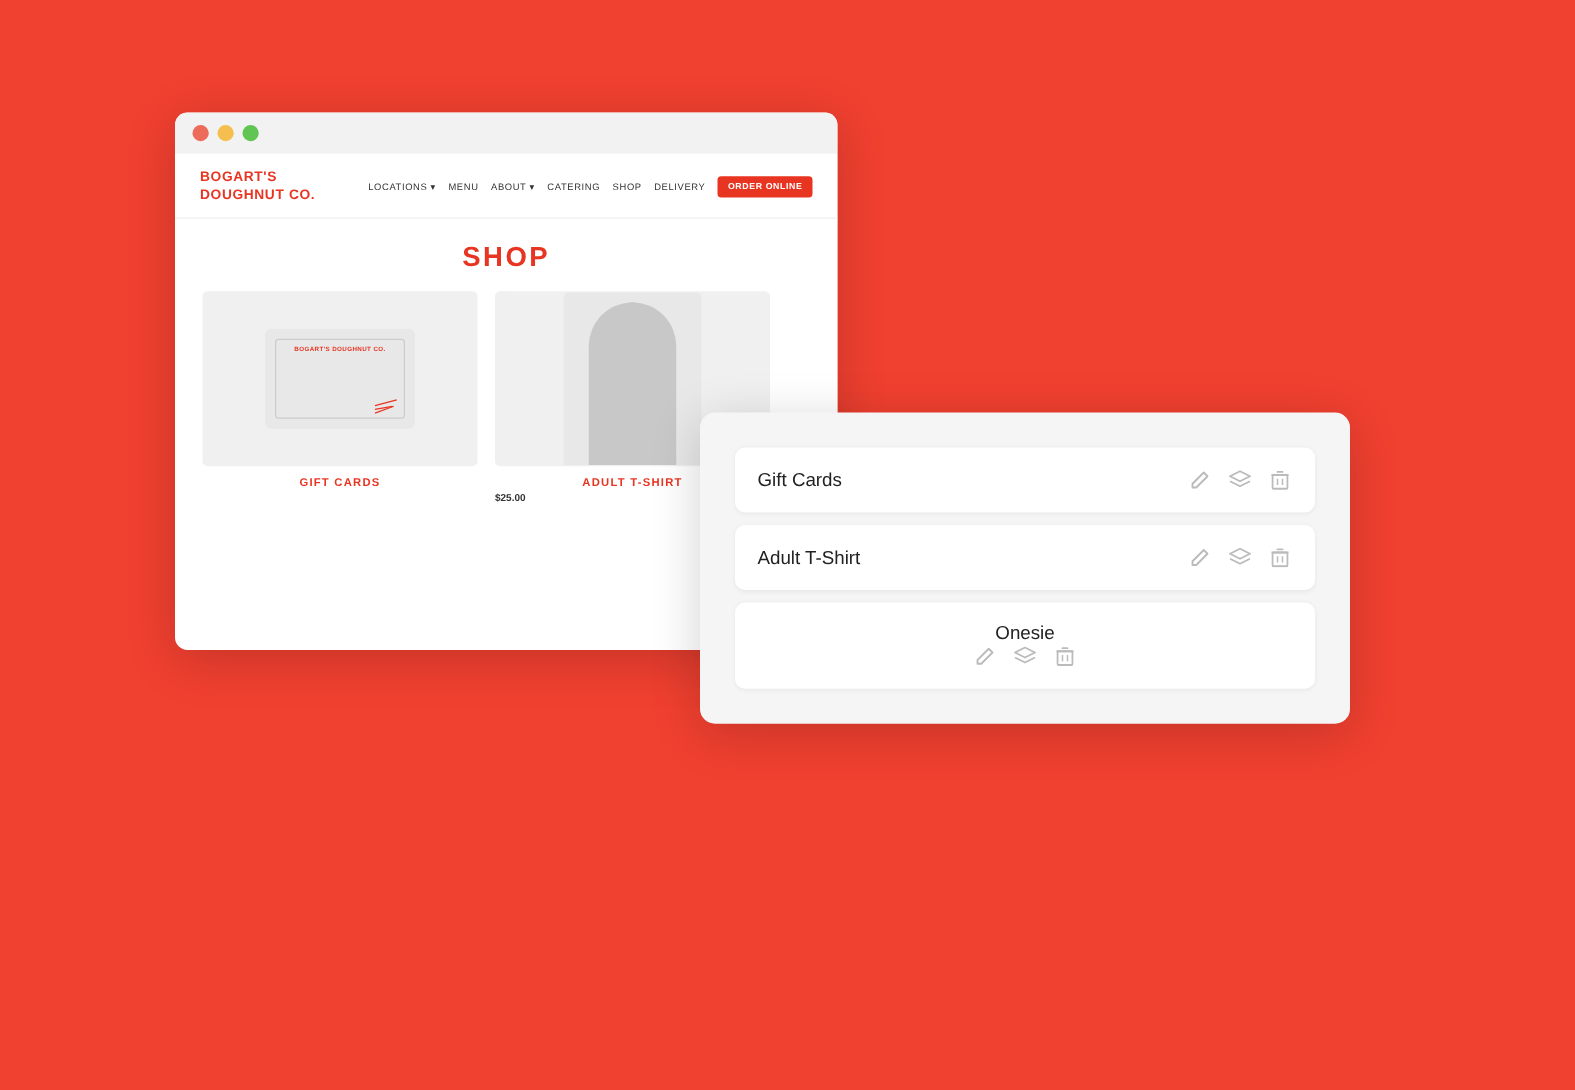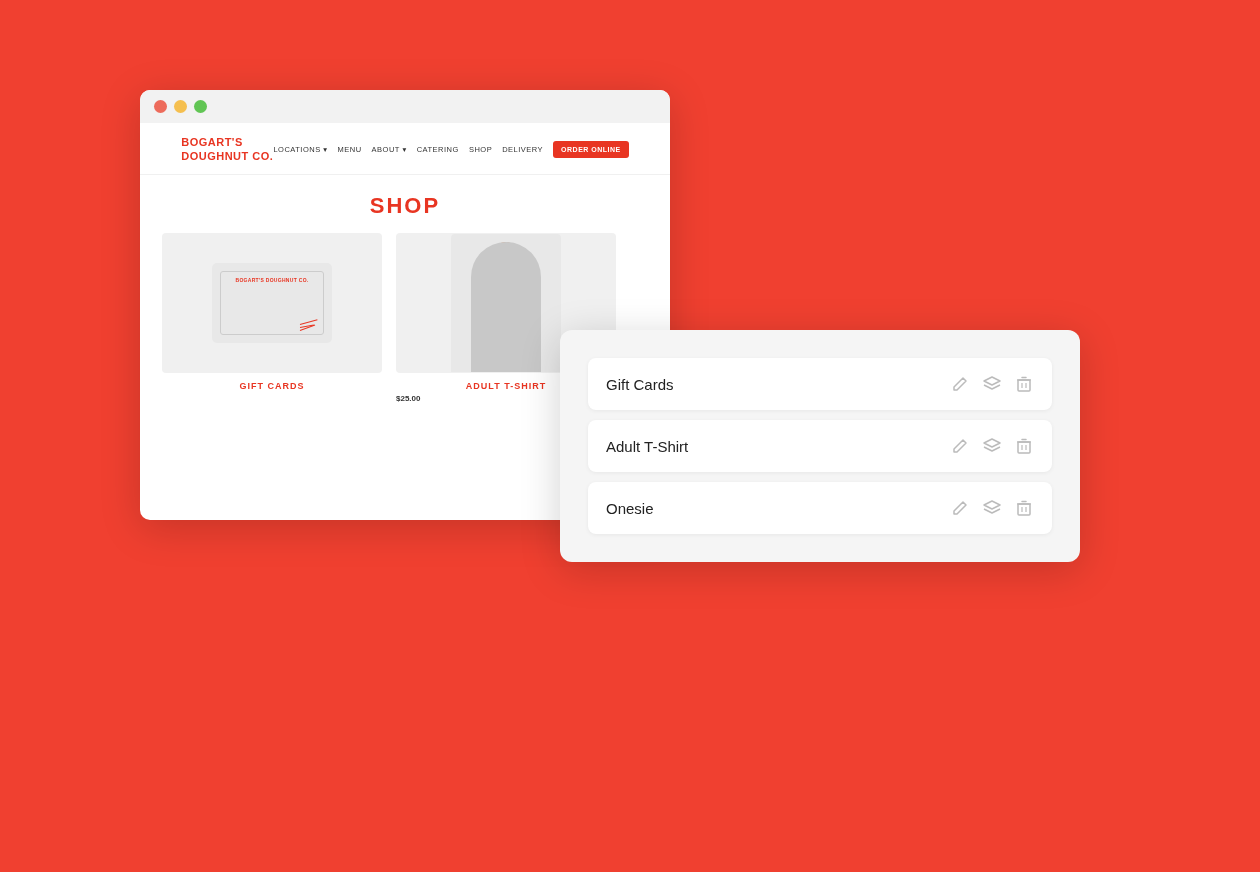--- a/index.html
+++ b/index.html
@@ -47,22 +47,22 @@
     .dot-green { background: #61C554; }
 
     .browser-content {
       background: #fff;
     }
 
     
     .shop-nav {
       display: flex;
       align-items: center;
-      justify-content: center;
-      padding: 12px 7px 10px;
+      justify-content: space-between;
+      padding: 12px 20px 10px;
       border-bottom: 1px solid #f0f0f0;
     }
 
     .shop-logo {
       font-size: 11px;
       font-weight: 900;
       color: #E83522;
       line-height: 1.3;
       text-transform: uppercase;
       letter-spacing: 0.5px;
@@ -259,20 +259,21 @@
       padding: 16px 18px;
       margin-bottom: 10px;
       display: flex;
       align-items: center;
       justify-content: space-between;
       box-shadow: 0 1px 4px rgba(0,0,0,0.06);
     }
 
     .product-row:last-child {
       margin-bottom: 4px;
+      flex-direction: column;
     }
 
     .product-row-name {
       font-size: 15px;
       color: #222;
       font-weight: 400;
     }
 
     .product-row-actions {
       display: flex;

